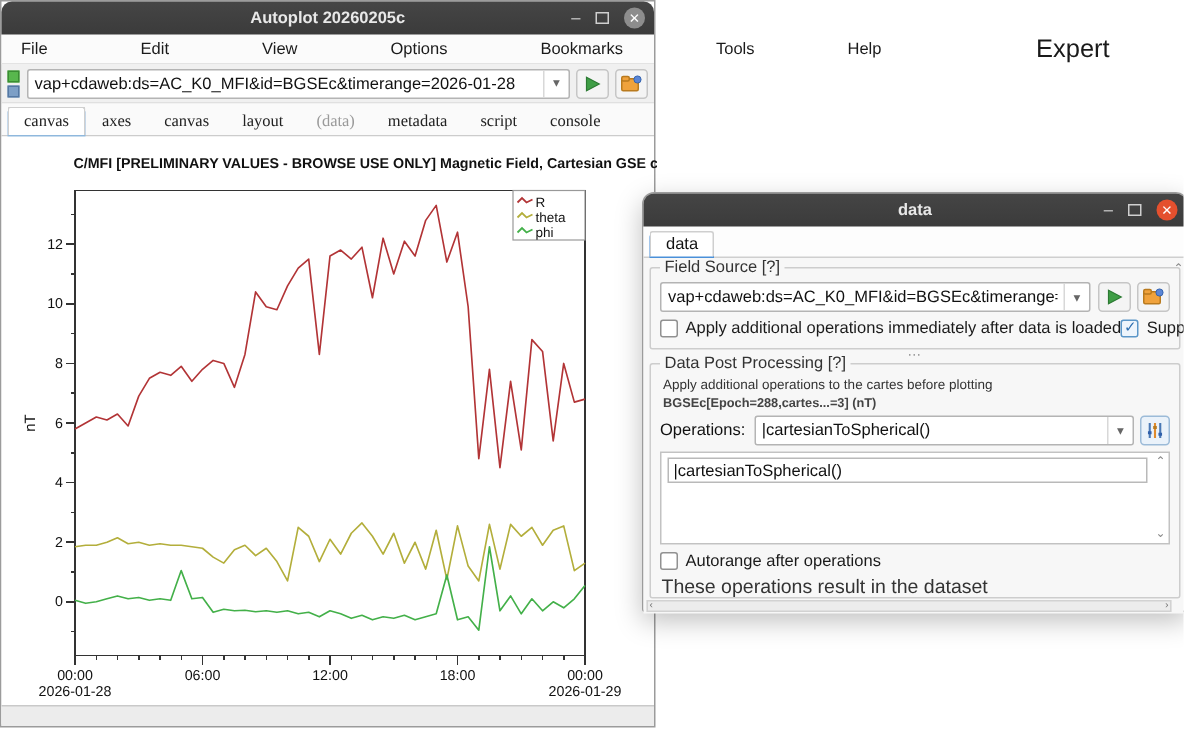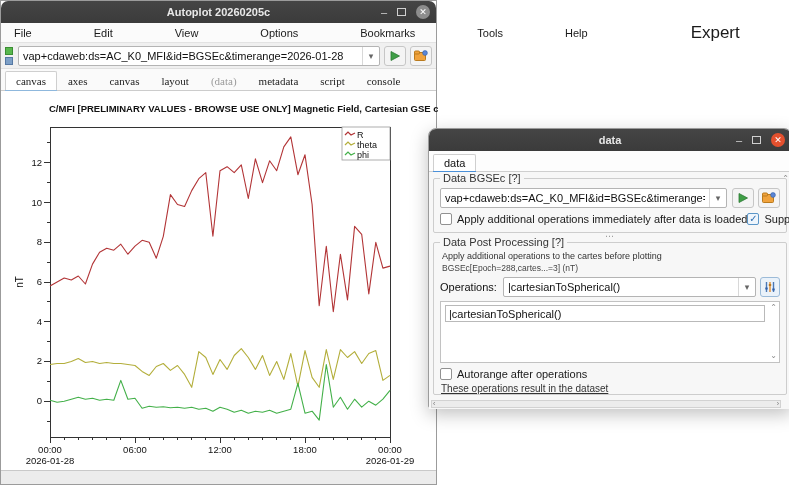--- a/index.html
+++ b/index.html
@@ -53,27 +53,27 @@
   .groupbox>.legend{position:absolute;top:-7px;left:6px;background:#f7f7f7;font-size:11px;color:#333;padding:0 3px;}
   .legend .help{color:#333;}
   .row{display:flex;align-items:center;margin:2px 6px;}
   .dlg-combo{flex:1;height:20px;background:#fff;border:1px solid #b4b4b4;border-radius:2px;display:flex;align-items:center;box-sizing:border-box;min-width:0;}
   .dlg-combo input{flex:1;border:0;outline:none;font-size:11px;font-family:inherit;color:#111;padding:0 4px;background:transparent;min-width:0;}
   .cb{width:12px;height:12px;border:1px solid #919191;background:#fff;border-radius:2px;display:inline-block;box-sizing:border-box;flex:none;}
   .cb.checked{border-color:#5b96c8;background:#eef5fc;color:#2f6fb0;font-size:10px;line-height:10px;text-align:center;}
   .cb-label{font-size:11px;color:#1a1a1a;margin-left:5px;white-space:nowrap;}
   .divider-dots{height:9px;text-align:center;color:#9a9a9a;font-size:9px;line-height:6px;letter-spacing:1px;}
   .small-note{font-size:9px;color:#333;margin:1px 8px 0;}
-  .tiny-note{font-size:8.5px;color:#444;margin:2px 8px 0;}
+  .tiny-note{font-size:8.5px;color:#444;margin:2px 8px 0;font-weight:bold;}
   .ops-label{font-size:11px;color:#111;margin-right:6px;white-space:nowrap;}
   .filter-btn{width:20px;height:20px;margin-left:4px;background:#eaf2fa;border:1px solid #9cbbd8;border-radius:3px;display:flex;align-items:center;justify-content:center;padding:0;flex:none;}
   .editor-panel{position:relative;margin:4px 6px;height:62px;background:#fff;border:1px solid #c2c2c2;box-sizing:border-box;}
   .editor-panel input{position:absolute;left:4px;top:3px;width:calc(100% - 26px);height:15px;border:1px solid #b9b9b9;font-size:11px;font-family:inherit;color:#111;padding:0 3px;outline:none;}
   .scroll-caret{position:absolute;right:2px;font-size:8px;color:#8a8a8a;line-height:8px;}
-  .status-line{font-size:10px;color:#333;margin:3px 7px 0;white-space:nowrap;text-decoration:underline;}
+  .status-line{font-size:13px;color:#333;margin:3px 7px 0;white-space:nowrap;}
   .hscroll{position:absolute;left:2px;right:10px;bottom:1px;height:8px;background:#ececec;border:1px solid #d2d2d2;display:flex;justify-content:space-between;align-items:center;box-sizing:border-box;}
   .hscroll span{font-size:7px;color:#777;line-height:6px;padding:0 1px;}
   .corner-caret{position:absolute;right:2px;top:2px;font-size:8px;color:#8a8a8a;}
 </style>
 </head>
 <body>
 
 <div class="window" id="main-window">
   <div class="titlebar">
     <span class="tb-title">Autoplot 20260205c</span>
@@ -223,21 +223,21 @@
 
   <div class="dlg-tabrow">
     <span class="dlg-tab">data</span>
   </div>
 
   <div class="dlg-content">
     <span class="corner-caret">⌃</span>
 
     <div class="groupbox">
       <span class="legend">
-        <span>Data BGSEc</span>
+        <span>Field Source</span>
         <span class="help">[?]</span>
       </span>
       <div class="row">
         <div class="dlg-combo">
           <input type="text" readonly="" value="vap+cdaweb:ds=AC_K0_MFI&amp;id=BGSEc&amp;timerange=2026-01-28" style="">
           <span class="chev" style="width:16px;text-align:center;color:#666;font-size:9px;border-left:1px solid #d8d8d8;align-self:stretch;display:flex;align-items:center;justify-content:center;">▾</span>
         </div>
         <button class="tool-btn" style="margin-left:5px">
           <svg width="12" height="12" viewBox="0 0 12 12">
             <path d="M2 1.5 L10.5 6 L2 10.5 Z" fill="#3f9e46" stroke="#2c7a33" stroke-width="0.8"></path>

